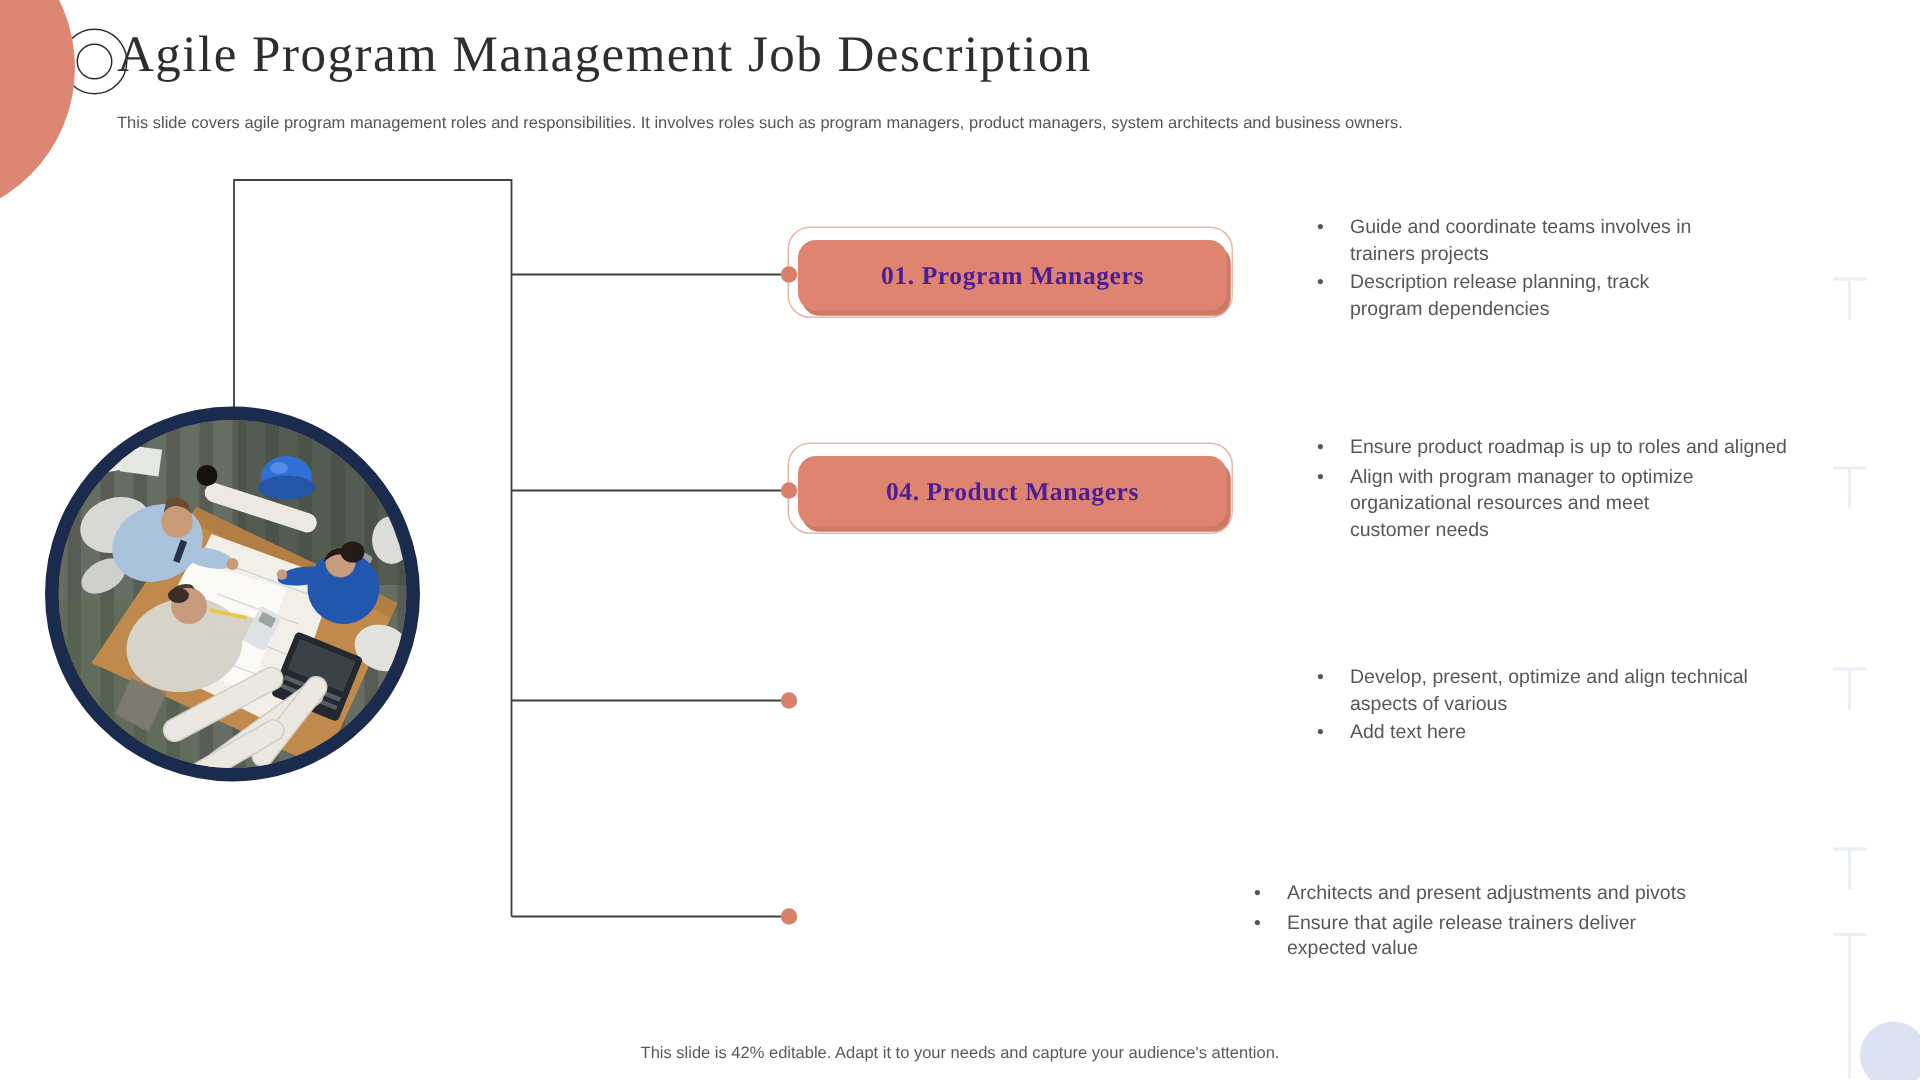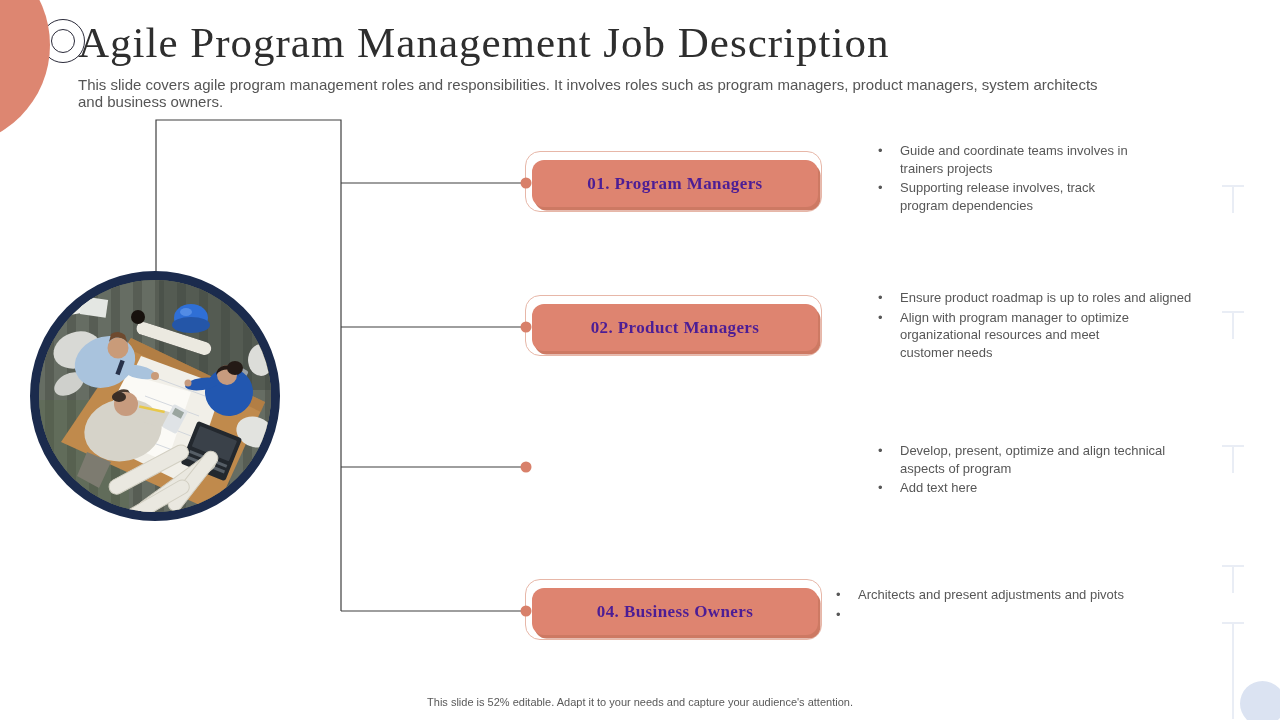--- a/index.html
+++ b/index.html
@@ -19,25 +19,25 @@
   }
   .corner-circle {
     position:absolute; left:-152px; top:-56px; width:202px; height:202px;
     border-radius:50%; background:#dd8671; z-index:2;
   }
 
   
   .title {
     position:absolute; left:78px; top:18px; z-index:3;
     font-family:"Liberation Serif", serif; font-weight:400;
-    font-size:43px; letter-spacing:1px; color:#2e2e2e; white-space:nowrap;
+    font-size:34px; letter-spacing:1px; color:#2e2e2e; white-space:nowrap;
   }
   .subtitle {
     position:absolute; left:78px; top:76px; width:1020px;
-    font-size:15px; color:#555555;
+    font-size:11px; color:#555555;
   }
 
   
   svg.connectors { position:absolute; left:0; top:0; z-index:1; }
 
   
   .photo-circle {
     position:absolute; left:30px; top:271px; width:250px; height:250px;
     box-sizing:border-box; border:9px solid #1b2b4d; border-radius:50%;
     overflow:hidden; background:#636a60; z-index:2;
@@ -218,36 +218,32 @@
       </g>
     </svg>
   </div>
 
   <div class="role role-0">
     <div class="outline"></div>
     <div class="solid">01. Program Managers</div>
   </div>
   <div class="role role-1">
     <div class="outline"></div>
-    <div class="solid">02. Product Managers</div>
-  </div>
-  <div class="role role-3">
-    <div class="outline"></div>
-    <div class="solid">04. Business Owners</div>
+    <div class="solid">04. Product Managers</div>
   </div>
 
   <div class="bullets bullets-0">
     <div class="bullet-item">
       <span class="dot">•</span>
       <span class="txt">Guide and coordinate teams involves in
 trainers projects</span>
     </div>
     <div class="bullet-item">
       <span class="dot">•</span>
-      <span class="txt">Supporting release involves, track
+      <span class="txt">Description release planning, track
 program dependencies</span>
     </div>
   </div>
 
   <div class="bullets bullets-1">
     <div class="bullet-item">
       <span class="dot">•</span>
       <span class="txt">Ensure product roadmap is up to roles and aligned</span>
     </div>
     <div class="bullet-item">
@@ -255,39 +251,41 @@
       <span class="txt">Align with program manager to optimize
 organizational resources and meet
 customer needs</span>
     </div>
   </div>
 
   <div class="bullets bullets-2">
     <div class="bullet-item">
       <span class="dot">•</span>
       <span class="txt">Develop, present, optimize and align technical
-aspects of program</span>
+aspects of various</span>
     </div>
     <div class="bullet-item">
       <span class="dot">•</span>
       <span class="txt">Add text here</span>
     </div>
   </div>
 
   <div class="bullets bullets-3">
     <div class="bullet-item">
       <span class="dot">•</span>
       <span class="txt">Architects and present adjustments and pivots</span>
     </div>
     <div class="bullet-item">
       <span class="dot">•</span>
-    </div>
-  </div>
-
-  <div class="footer">This slide is 52% editable.  Adapt it to your needs and capture your audience's attention.</div>
+      <span class="txt">Ensure that agile release trainers deliver
+expected value</span>
+    </div>
+  </div>
+
+  <div class="footer">This slide is 42% editable.  Adapt it to your needs and capture your audience's attention.</div>
 
   <div class="tmark tmark-0"></div>
   <div class="tmark tmark-1"></div>
   <div class="tmark tmark-2"></div>
   <div class="tmark tmark-3"></div>
   <div class="tmark tmark-4"></div>
 
   <div class="corner-dot-br"></div>
 
 </div>

